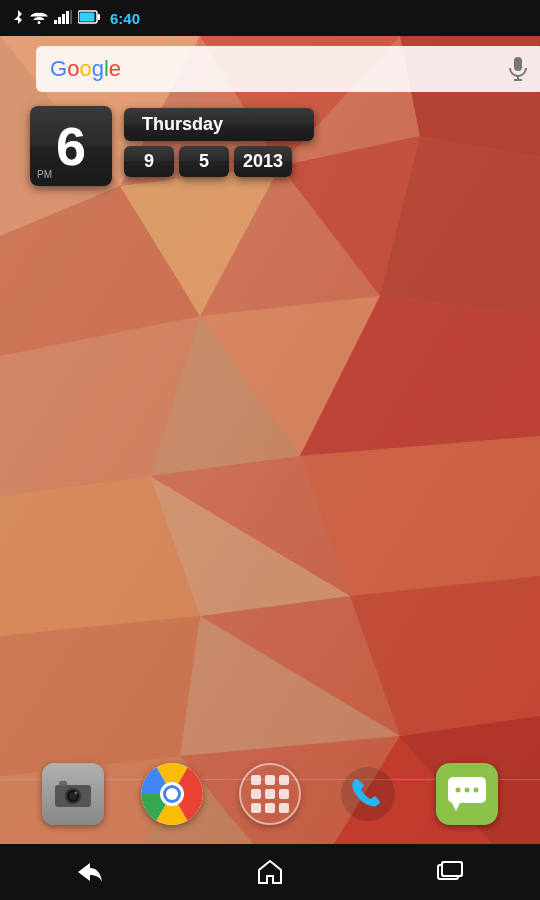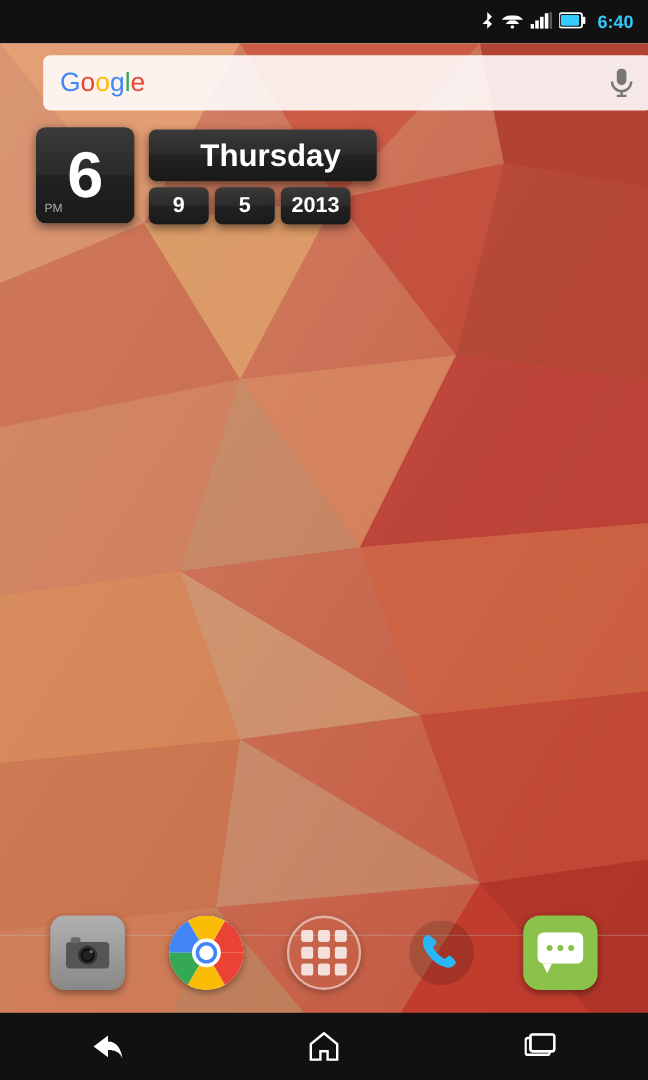--- a/index.html
+++ b/index.html
@@ -12,21 +12,20 @@
       position: relative;
     }
 
     
     #status-bar {
       width: 540px;
       height: 36px;
       background: #111;
       display: flex;
       align-items: center;
-      justify-content: flex-end;
       padding: 0 12px;
       gap: 6px;
       position: relative;
       z-index: 10;
     }
 
     .status-icon {
       color: #fff;
       font-size: 13px;
     }
@@ -143,24 +142,24 @@
       display: flex;
       flex-direction: column;
       gap: 5px;
       margin-top: 2px;
     }
 
     .date-day-label {
       background: linear-gradient(180deg, #3a3a3a 0%, #2a2a2a 50%, #222 50%, #1a1a1a 100%);
       border-radius: 6px;
       color: #fff;
-      font-size: 26px;
+      font-size: 18px;
       font-weight: bold;
-      text-align: right;
-      padding: 6px 30px;
+      text-align: left;
+      padding: 6px 18px;
       min-width: 190px;
       box-shadow: 0 3px 8px rgba(0,0,0,0.5);
     }
 
     .date-numbers {
       display: flex;
       gap: 5px;
     }
 
     .date-num-tile {

